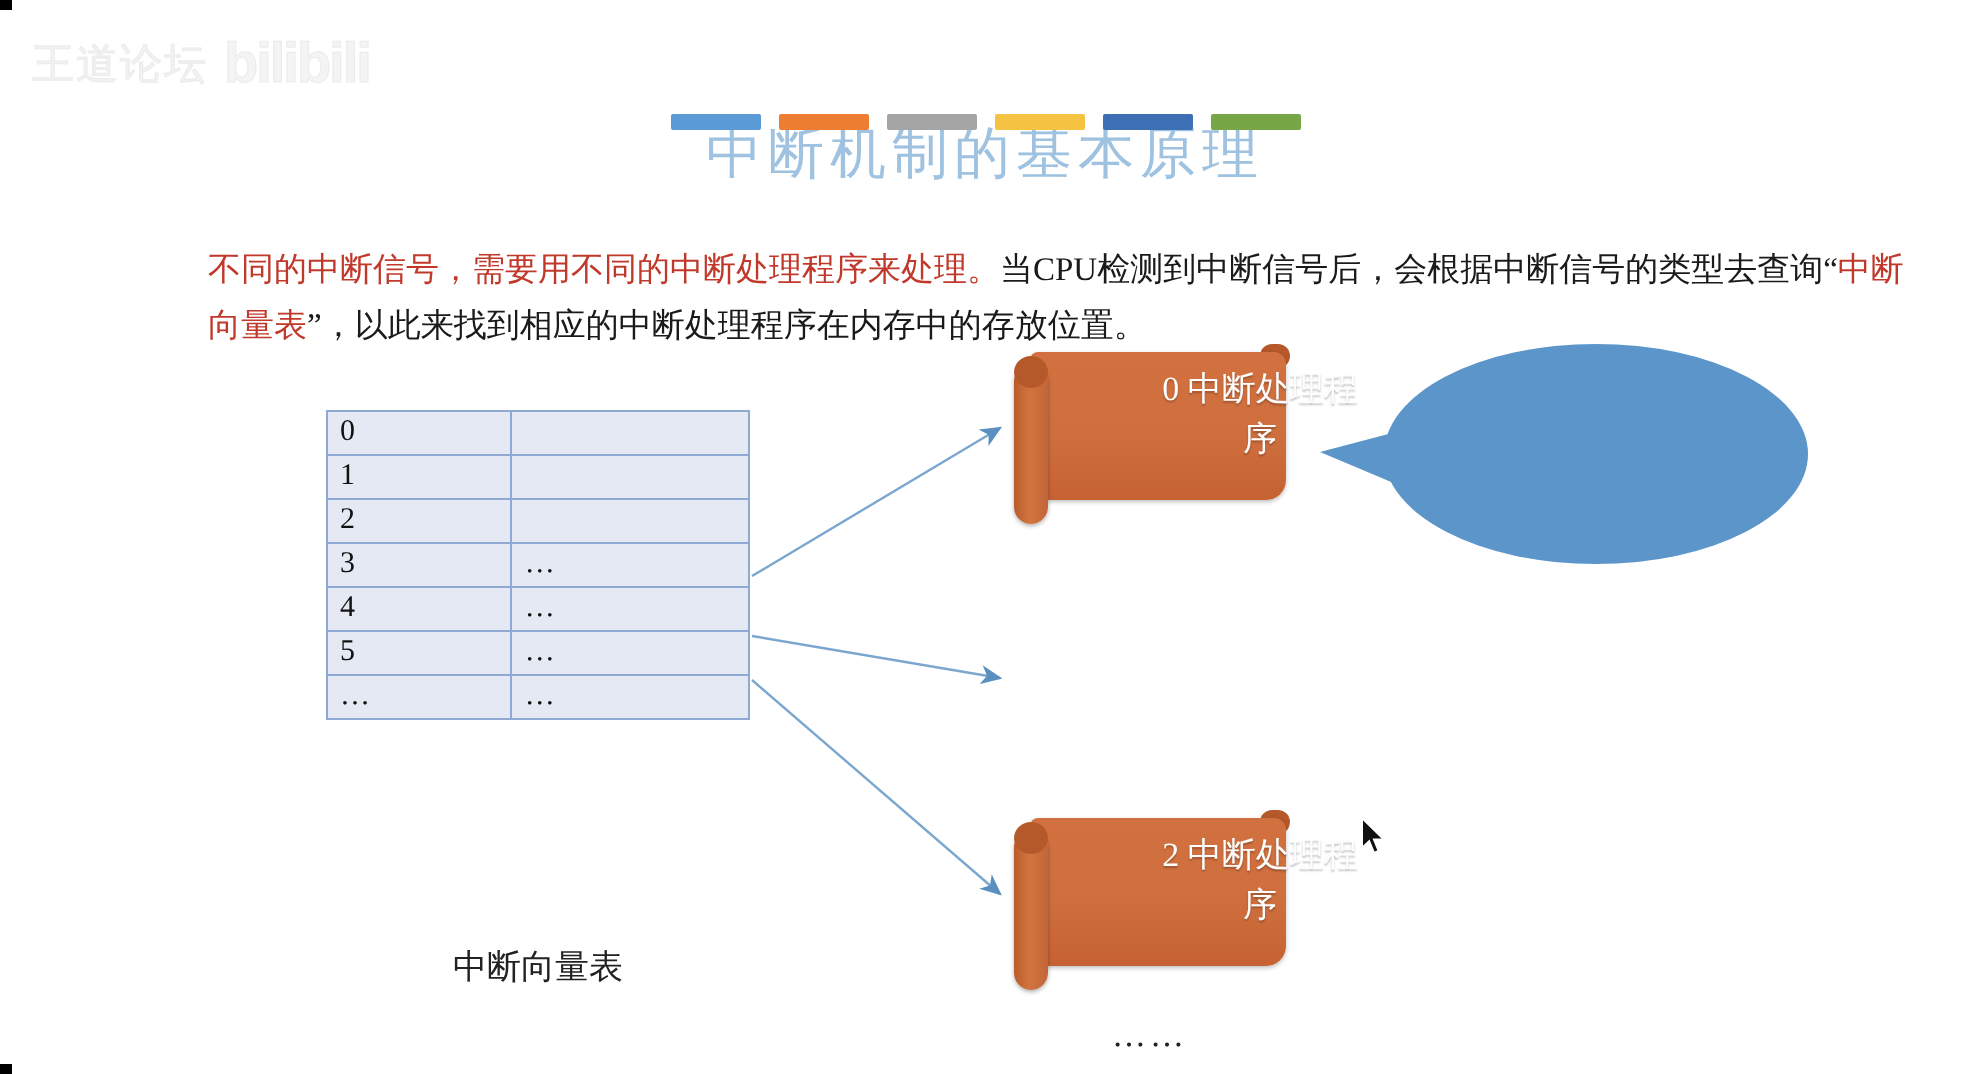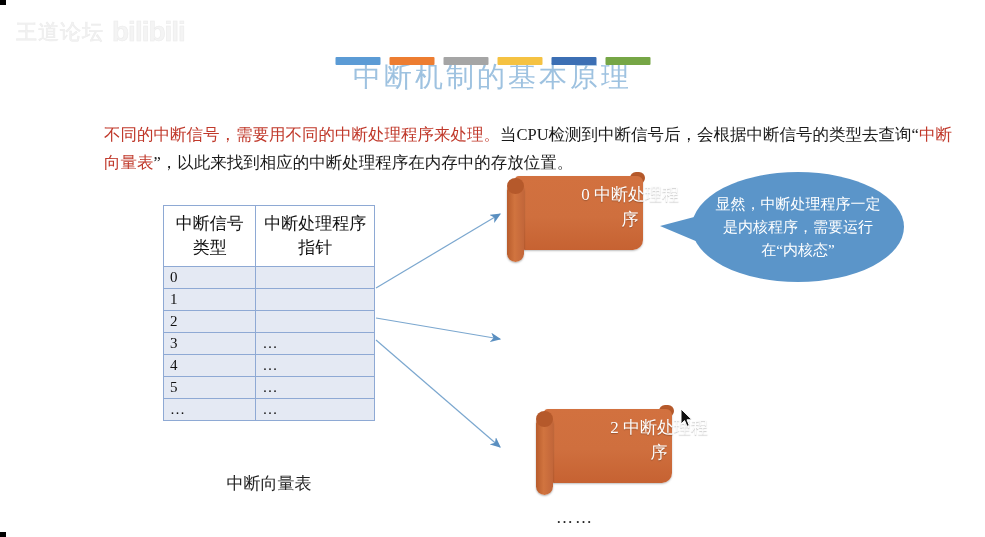--- a/index.html
+++ b/index.html
@@ -156,24 +156,20 @@
     <span style="background: rgb(60, 111, 180);"></span>
     <span style="background: rgb(118, 166, 70);"></span>
   </div>
 
   <div class="body-text">
     <span class="hl" style="color: rgb(192, 57, 43);">不同的中断信号，需要用不同的中断处理程序来处理。</span><span>当CPU检测到中断信号后，会根据中断信号的类型去查询“</span><span class="hl" style="color: rgb(192, 57, 43);">中断向量表</span><span>”，以此来找到相应的中断处理程序在内存中的存放位置。</span>
   </div>
 
   <table class="vec-table">
     <tbody>
-      <tr>
-        <td class="hdr c0">中断信号类型</td>
-        <td class="hdr c1">中断处理程序指针</td>
-      </tr>
       <tr>
         <td class="c0">0</td>
         <td class="c1"></td>
       </tr>
       <tr>
         <td class="c0">1</td>
         <td class="c1"></td>
       </tr>
       <tr>
         <td class="c0">2</td>
@@ -213,32 +209,31 @@
 
   <div class="scroll" style="left:501px;top:172px;">
     <div class="roll-r"></div>
     <div class="body"></div>
     <div class="roll-l"></div>
     <div class="knob-l"></div>
     <div class="label">0 中断处理程序</div>
   </div>
 
 
-  <div class="scroll" style="left:530px;top:405px;">
+  <div class="scroll" style="left:501px;top:405px;">
     <div class="roll-r"></div>
     <div class="body"></div>
     <div class="roll-l"></div>
     <div class="knob-l"></div>
     <div class="label">2 中断处理程序</div>
   </div>
 
   <div class="ellipsis-bottom">……</div>
 
   <div class="bubble">
     <div class="tail"></div>
-    <div class="txt">显然，中断处理程序一定是内核程序，需要运行在“内核态”</div>
   </div>
 
   <svg class="cursor" viewBox="0 0 14 20">
     <path d="M1,1 L1,16 L4.6,12.6 L7,18.4 L9.3,17.4 L7,11.8 L12,11.8 Z" fill="#111" stroke="#fff" stroke-width="1"></path>
   </svg>
 
 </div>
 
 </body></html>

